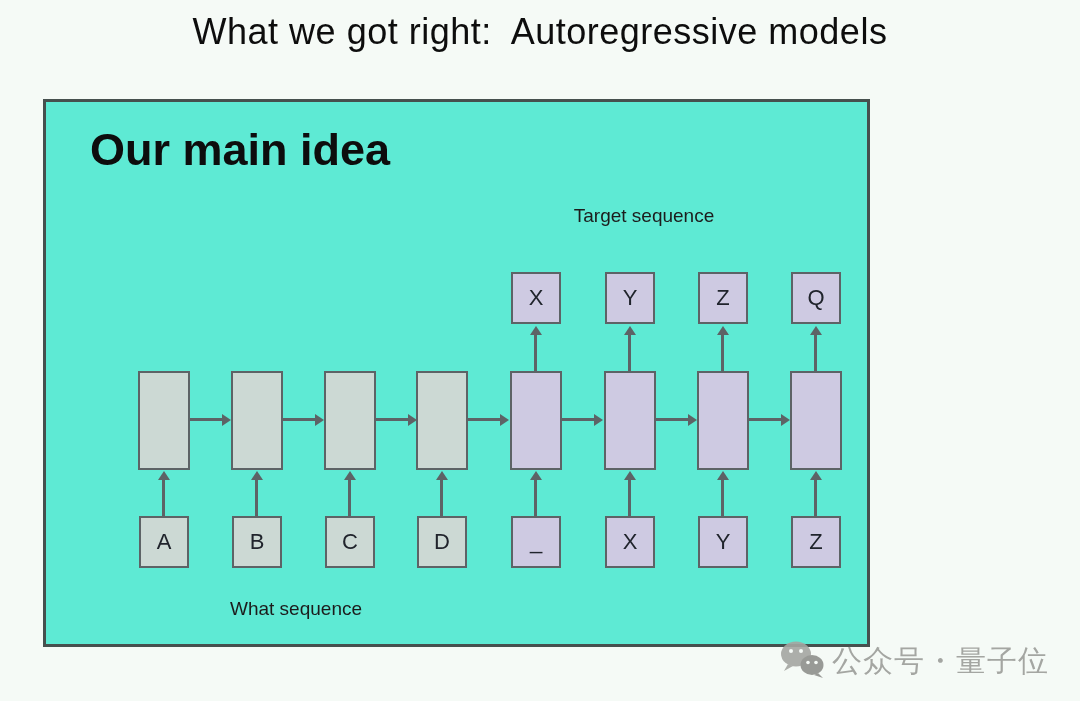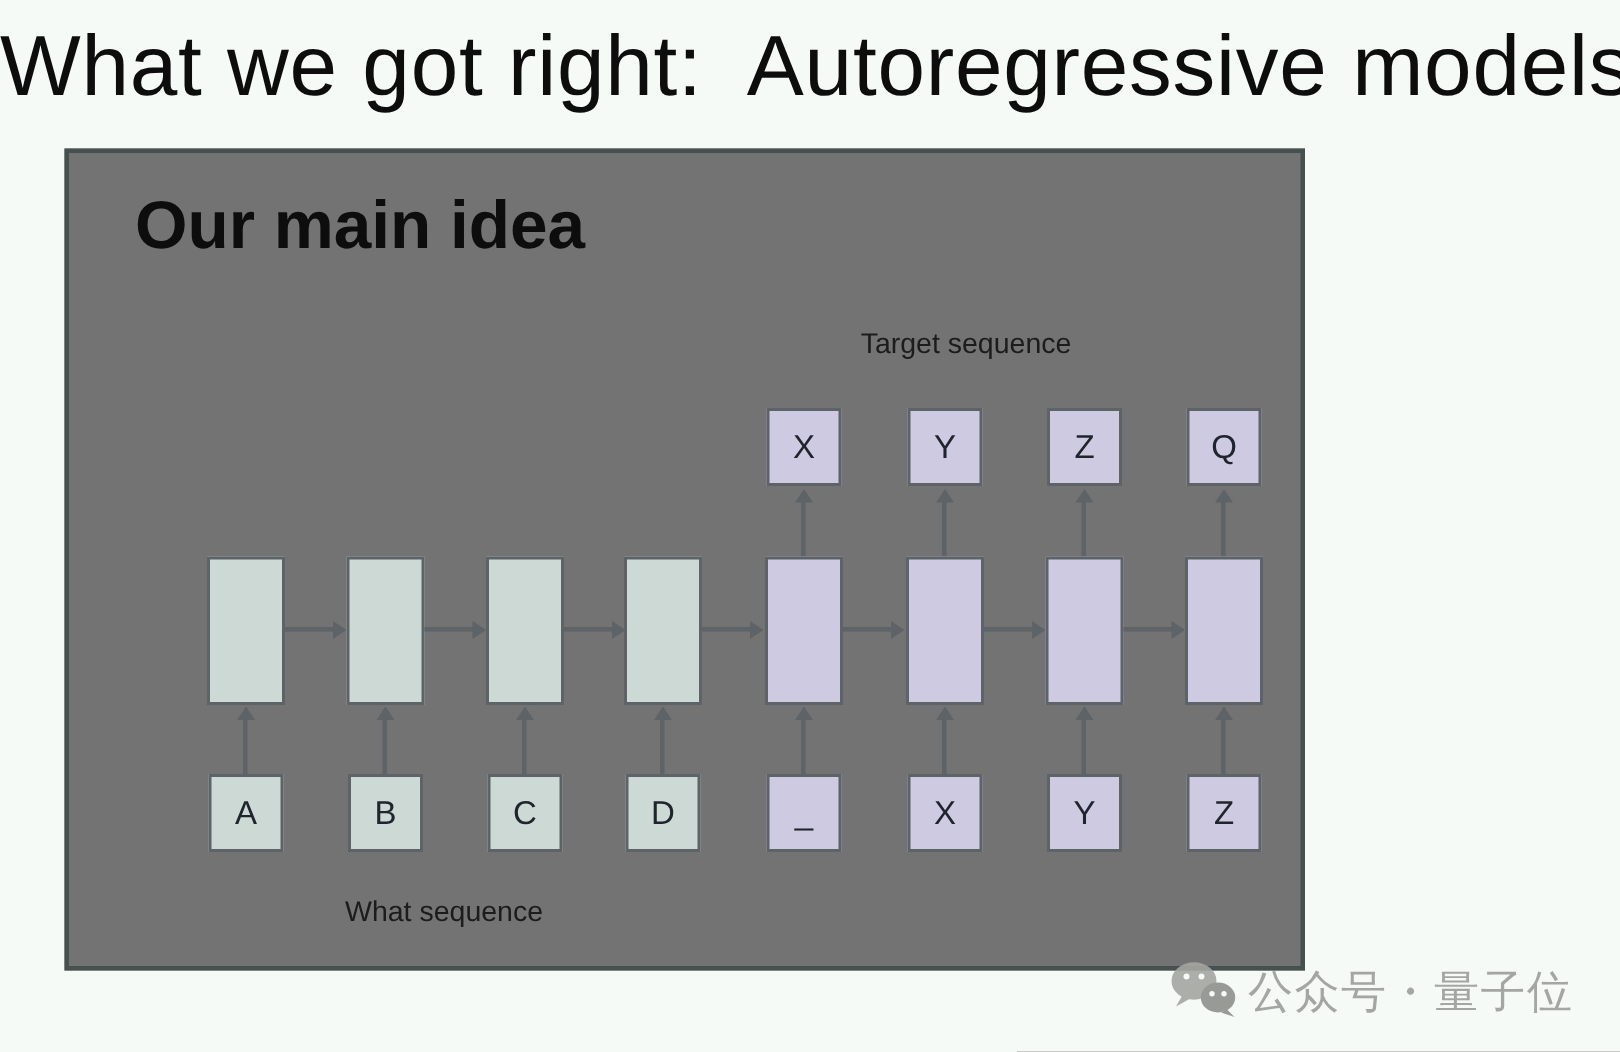--- a/index.html
+++ b/index.html
@@ -1,24 +1,24 @@
 <!DOCTYPE html>
 <html><head>
 <meta charset="utf-8">
 <style>
   html,body{margin:0;padding:0;}
   .page{position:relative;width:1080px;height:701px;background:#f5faf6;
         font-family:"Liberation Sans",sans-serif;overflow:hidden;}
   .title{position:absolute;top:11px;left:0;right:0;text-align:center;
-         font-size:57px;color:#0d0d0d;white-space:pre;letter-spacing:.5px;}
+         font-size:36px;color:#0d0d0d;white-space:pre;letter-spacing:.5px;}
   .main-box{position:absolute;left:43px;top:99px;width:827px;height:548px;
-            border:3px solid #46504e;box-sizing:border-box;background:#737373;}
+            border:3px solid #46504e;box-sizing:border-box;background:#5eead4;}
   .heading{position:absolute;left:44px;top:22px;font-size:45px;font-weight:bold;color:#0d0d0d;}
   .seq-label{position:absolute;font-size:19px;color:#1c1c1c;}
-  .target-label{left:478px;top:117px;width:240px;text-align:center;}
+  .target-label{left:478px;top:103px;width:240px;text-align:center;}
   .input-label{left:184px;top:496px;}
   .col{position:absolute;top:0;width:52px;height:100%;}
   .sbox{position:absolute;left:1px;width:50px;height:52px;border:2px solid #5d6366;
         box-sizing:border-box;display:flex;align-items:center;justify-content:center;
         font-size:22px;color:#20242c;}
   .obox{top:170px;}
   .ibox{top:414px;}
   .tbox{position:absolute;left:0;top:269px;width:52px;height:99px;
         border:2px solid #5d6366;box-sizing:border-box;}
   .varrow{position:absolute;left:24px;width:3px;background:#5d6366;}

